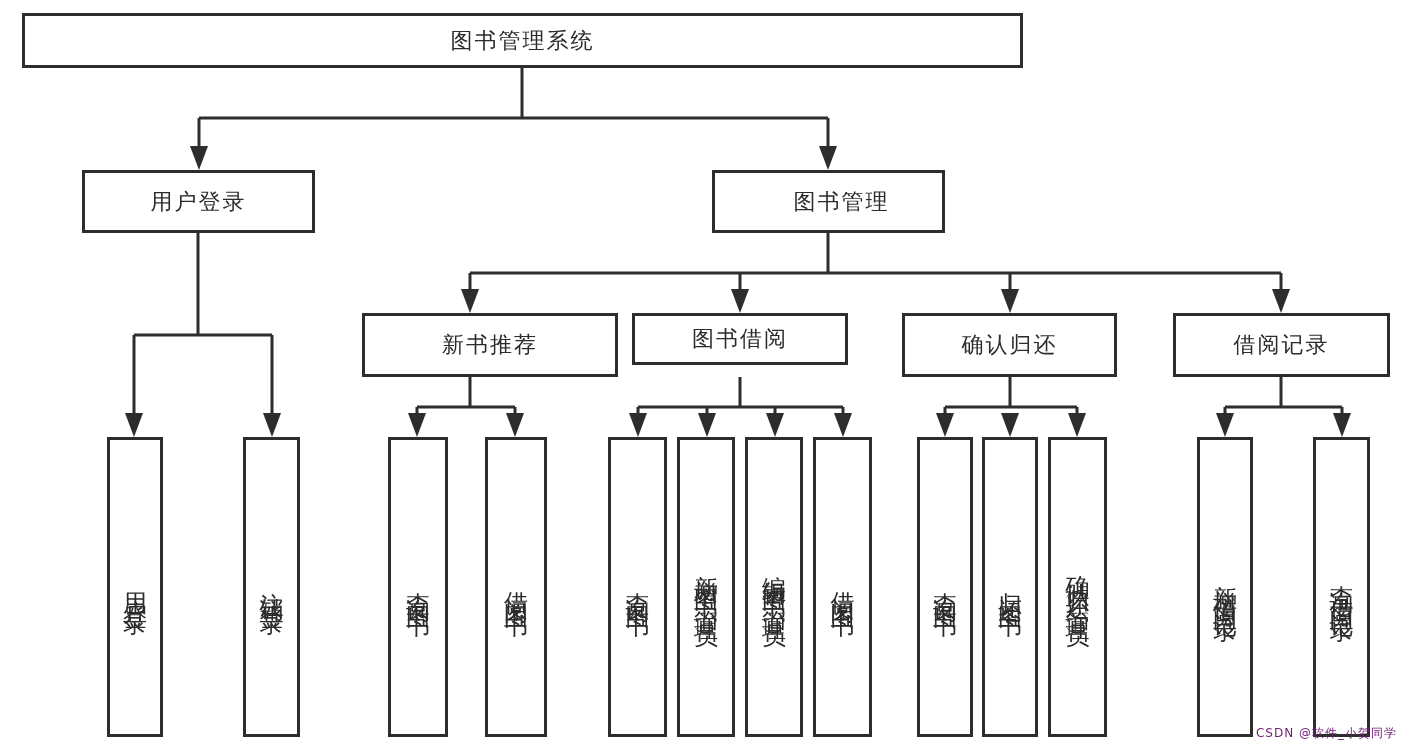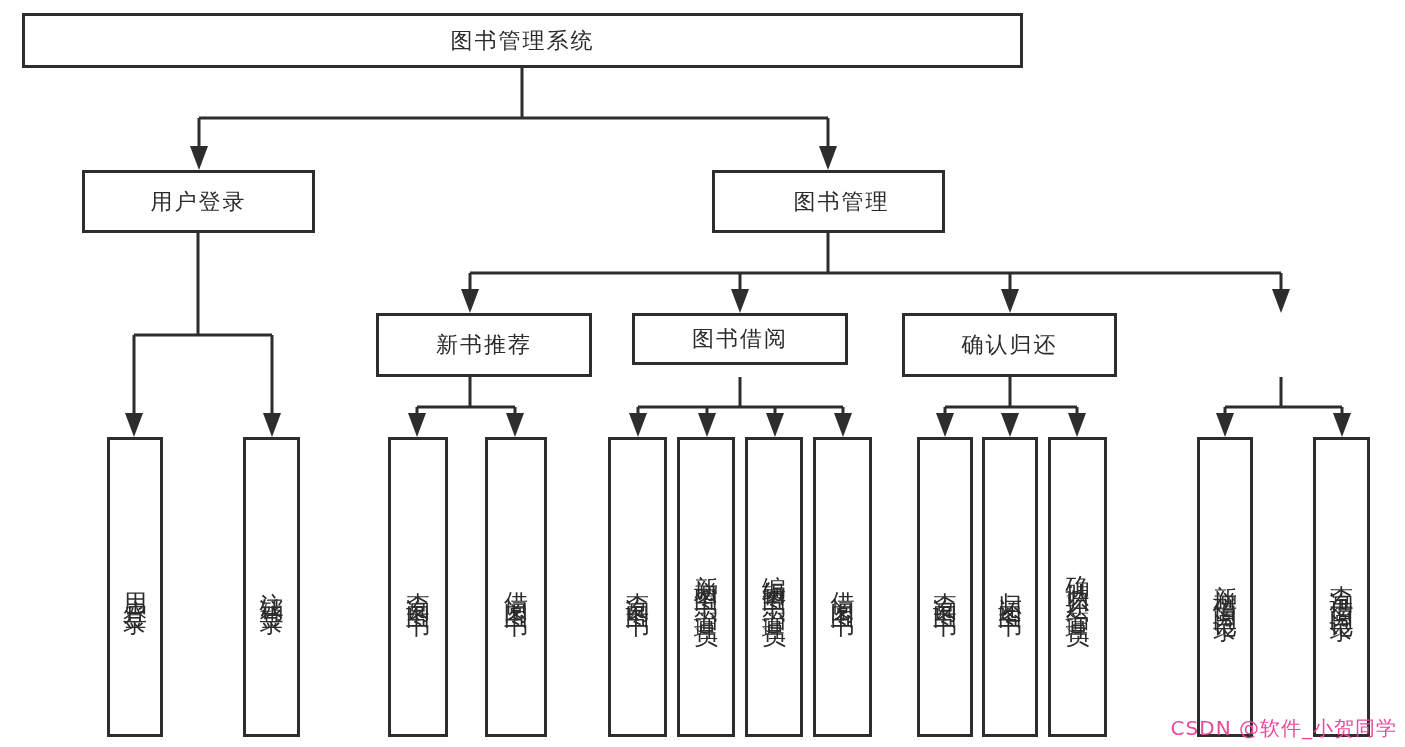--- a/index.html
+++ b/index.html
@@ -40,23 +40,23 @@
     writing-mode: vertical-rl;
     text-orientation: mixed;
     font-size: 24px;
     letter-spacing: 7px;
     line-height: 1;
   }
   .watermark {
     position: absolute;
     right: 8px;
     bottom: 5px;
-    font-size: 20px;
+    font-size: 12px;
     letter-spacing: 1px;
-    color: #ec4899;
+    color: #701a75;
     white-space: nowrap;
     z-index: 5;
   }
 </style>
 </head>
 <body>
 
 <div id="canvas">
 
   <svg id="connectors" viewBox="0 0 1405 747" xmlns="http://www.w3.org/2000/svg">
@@ -104,23 +104,24 @@
       <polygon points="1216,413 1234,413 1225,437"></polygon>
       <polygon points="1333,413 1351,413 1342,437"></polygon>
     </g>
   </svg>
 
   <div class="box h-box" style="left:22px; top:13px; width:1001px; height:55px;">图书管理系统</div>
 
   <div class="box h-box" style="left:82px; top:170px; width:233px; height:63px;">用户登录</div>
   <div class="box h-box" style="left:712px; top:170px; width:233px; height:63px;padding-left:26px;">图书管理</div>
 
-  <div class="box h-box" style="left:376px; top:313px; width:216px; height:64px;">新书推荐</div>
+  <div class="box h-box" style="left:362px; top:313px; width:256px; height:64px;">新书推荐</div>
   <div class="box h-box" style="left:632px; top:313px; width:216px; height:52px;">图书借阅</div>
   <div class="box h-box" style="left:902px; top:313px; width:215px; height:64px;">确认归还</div>
+  <div class="box h-box" style="left:1173px; top:313px; width:217px; height:64px;">借阅记录</div>
 
   <div class="box v-box" style="left:107px; top:437px; width:56px; height:300px;">用户登录</div>
   <div class="box v-box" style="left:243px; top:437px; width:57px; height:300px;">注销登录</div>
 
   <div class="box v-box" style="left:388px; top:437px; width:60px; height:300px;">查询图书</div>
   <div class="box v-box" style="left:485px; top:437px; width:62px; height:300px;">借阅图书</div>
 
   <div class="box v-box" style="left:608px; top:437px; width:59px; height:300px;">查询图书</div>
   <div class="box v-box" style="left:677px; top:437px; width:58px; height:300px;">新增图书（管理员）</div>
   <div class="box v-box" style="left:745px; top:437px; width:58px; height:300px;">编辑图书（管理员）</div>

